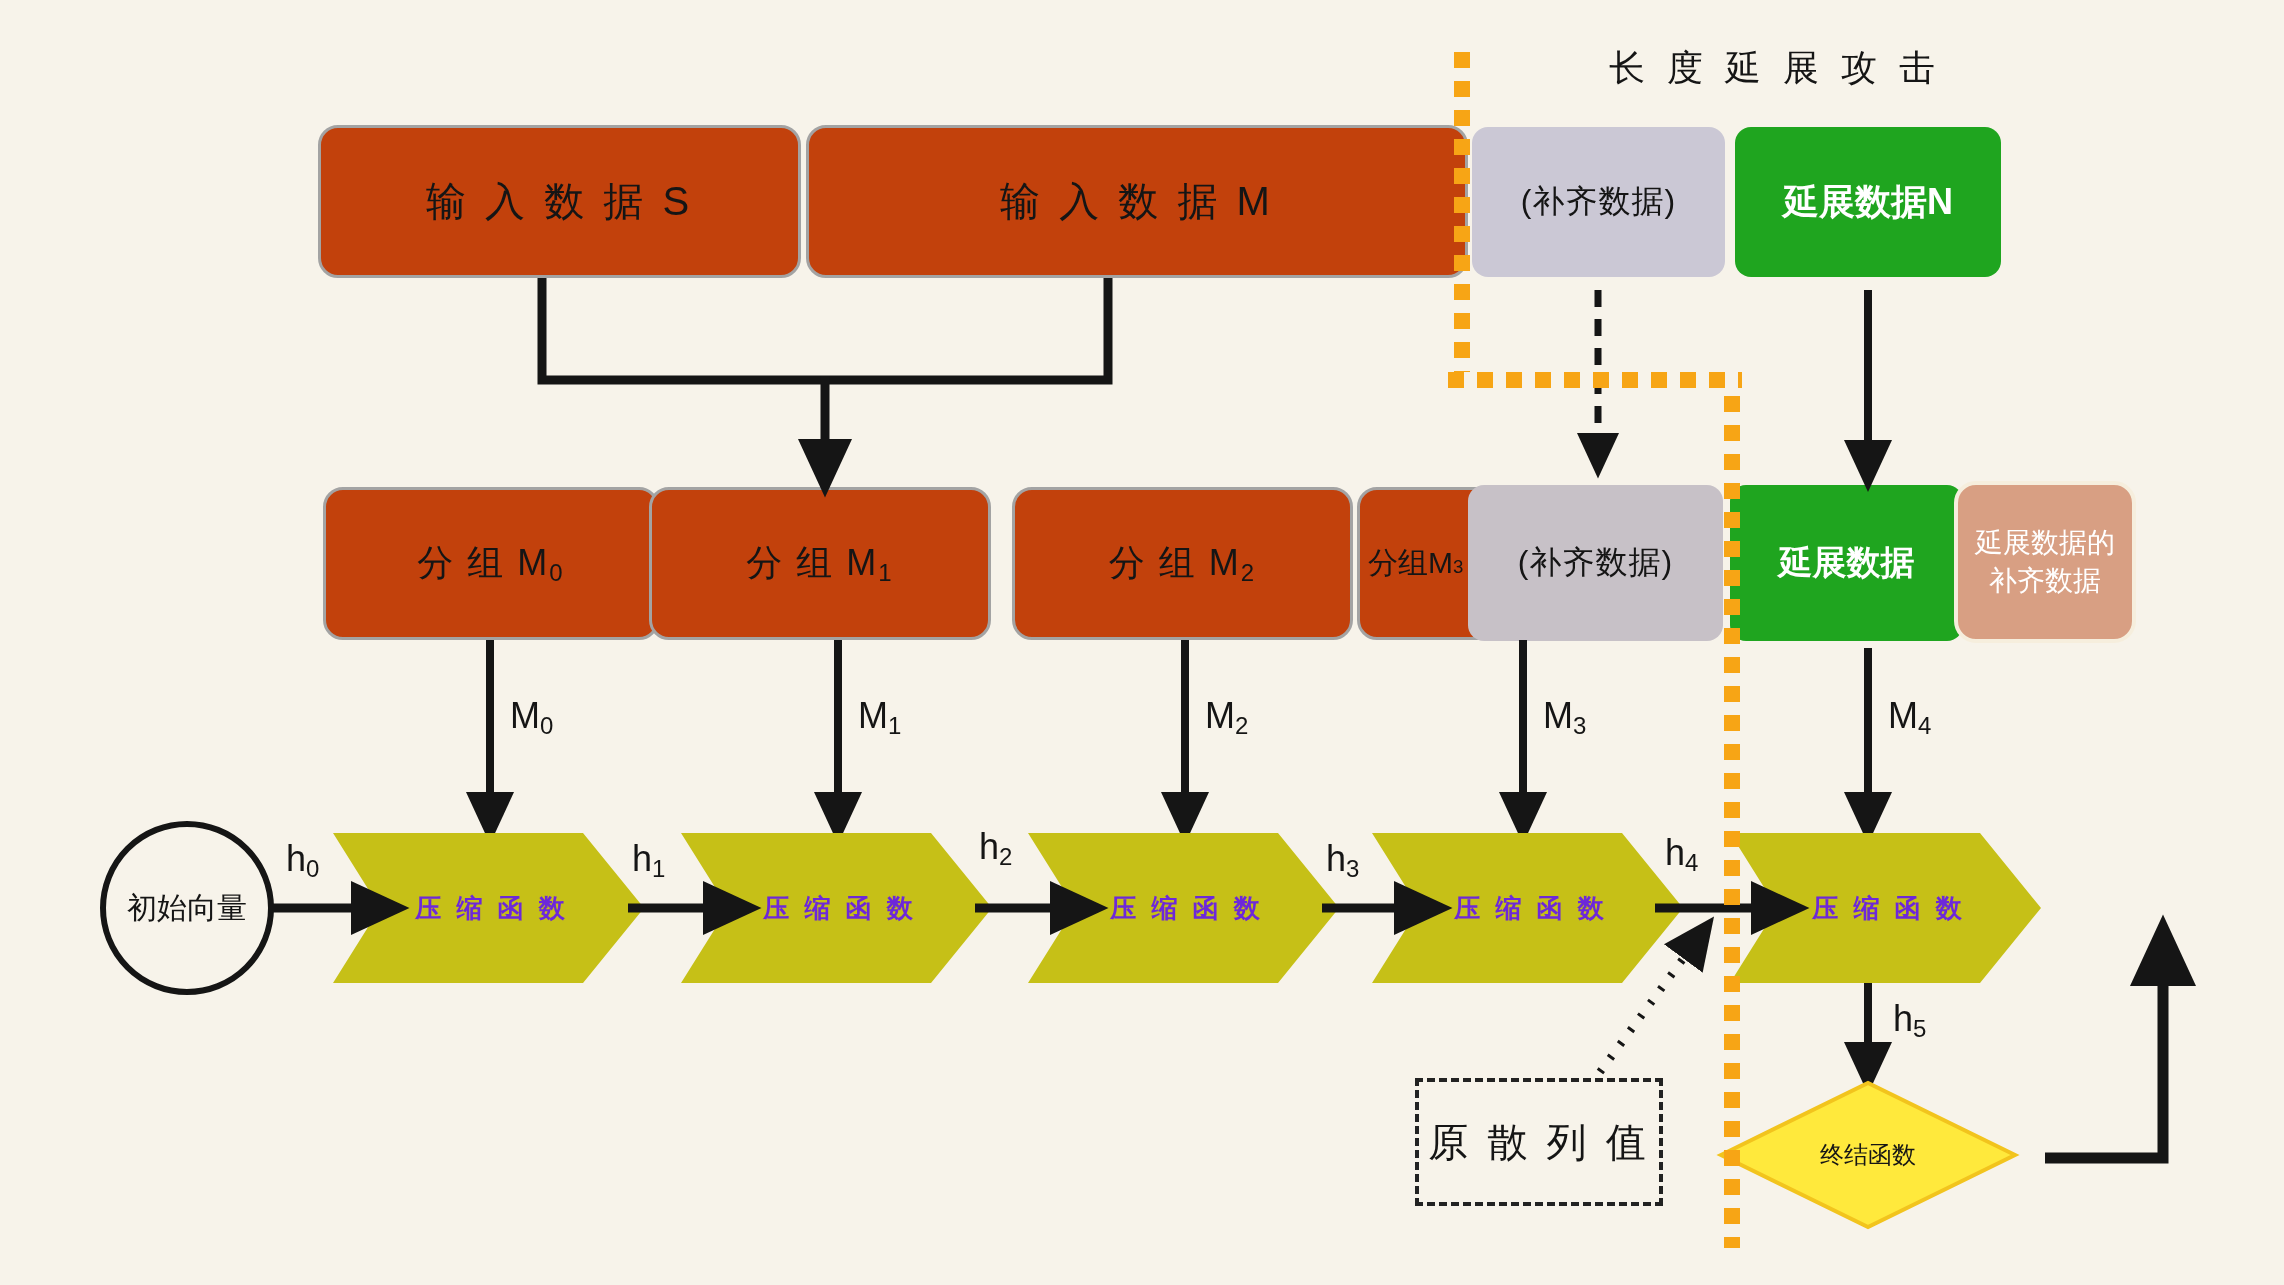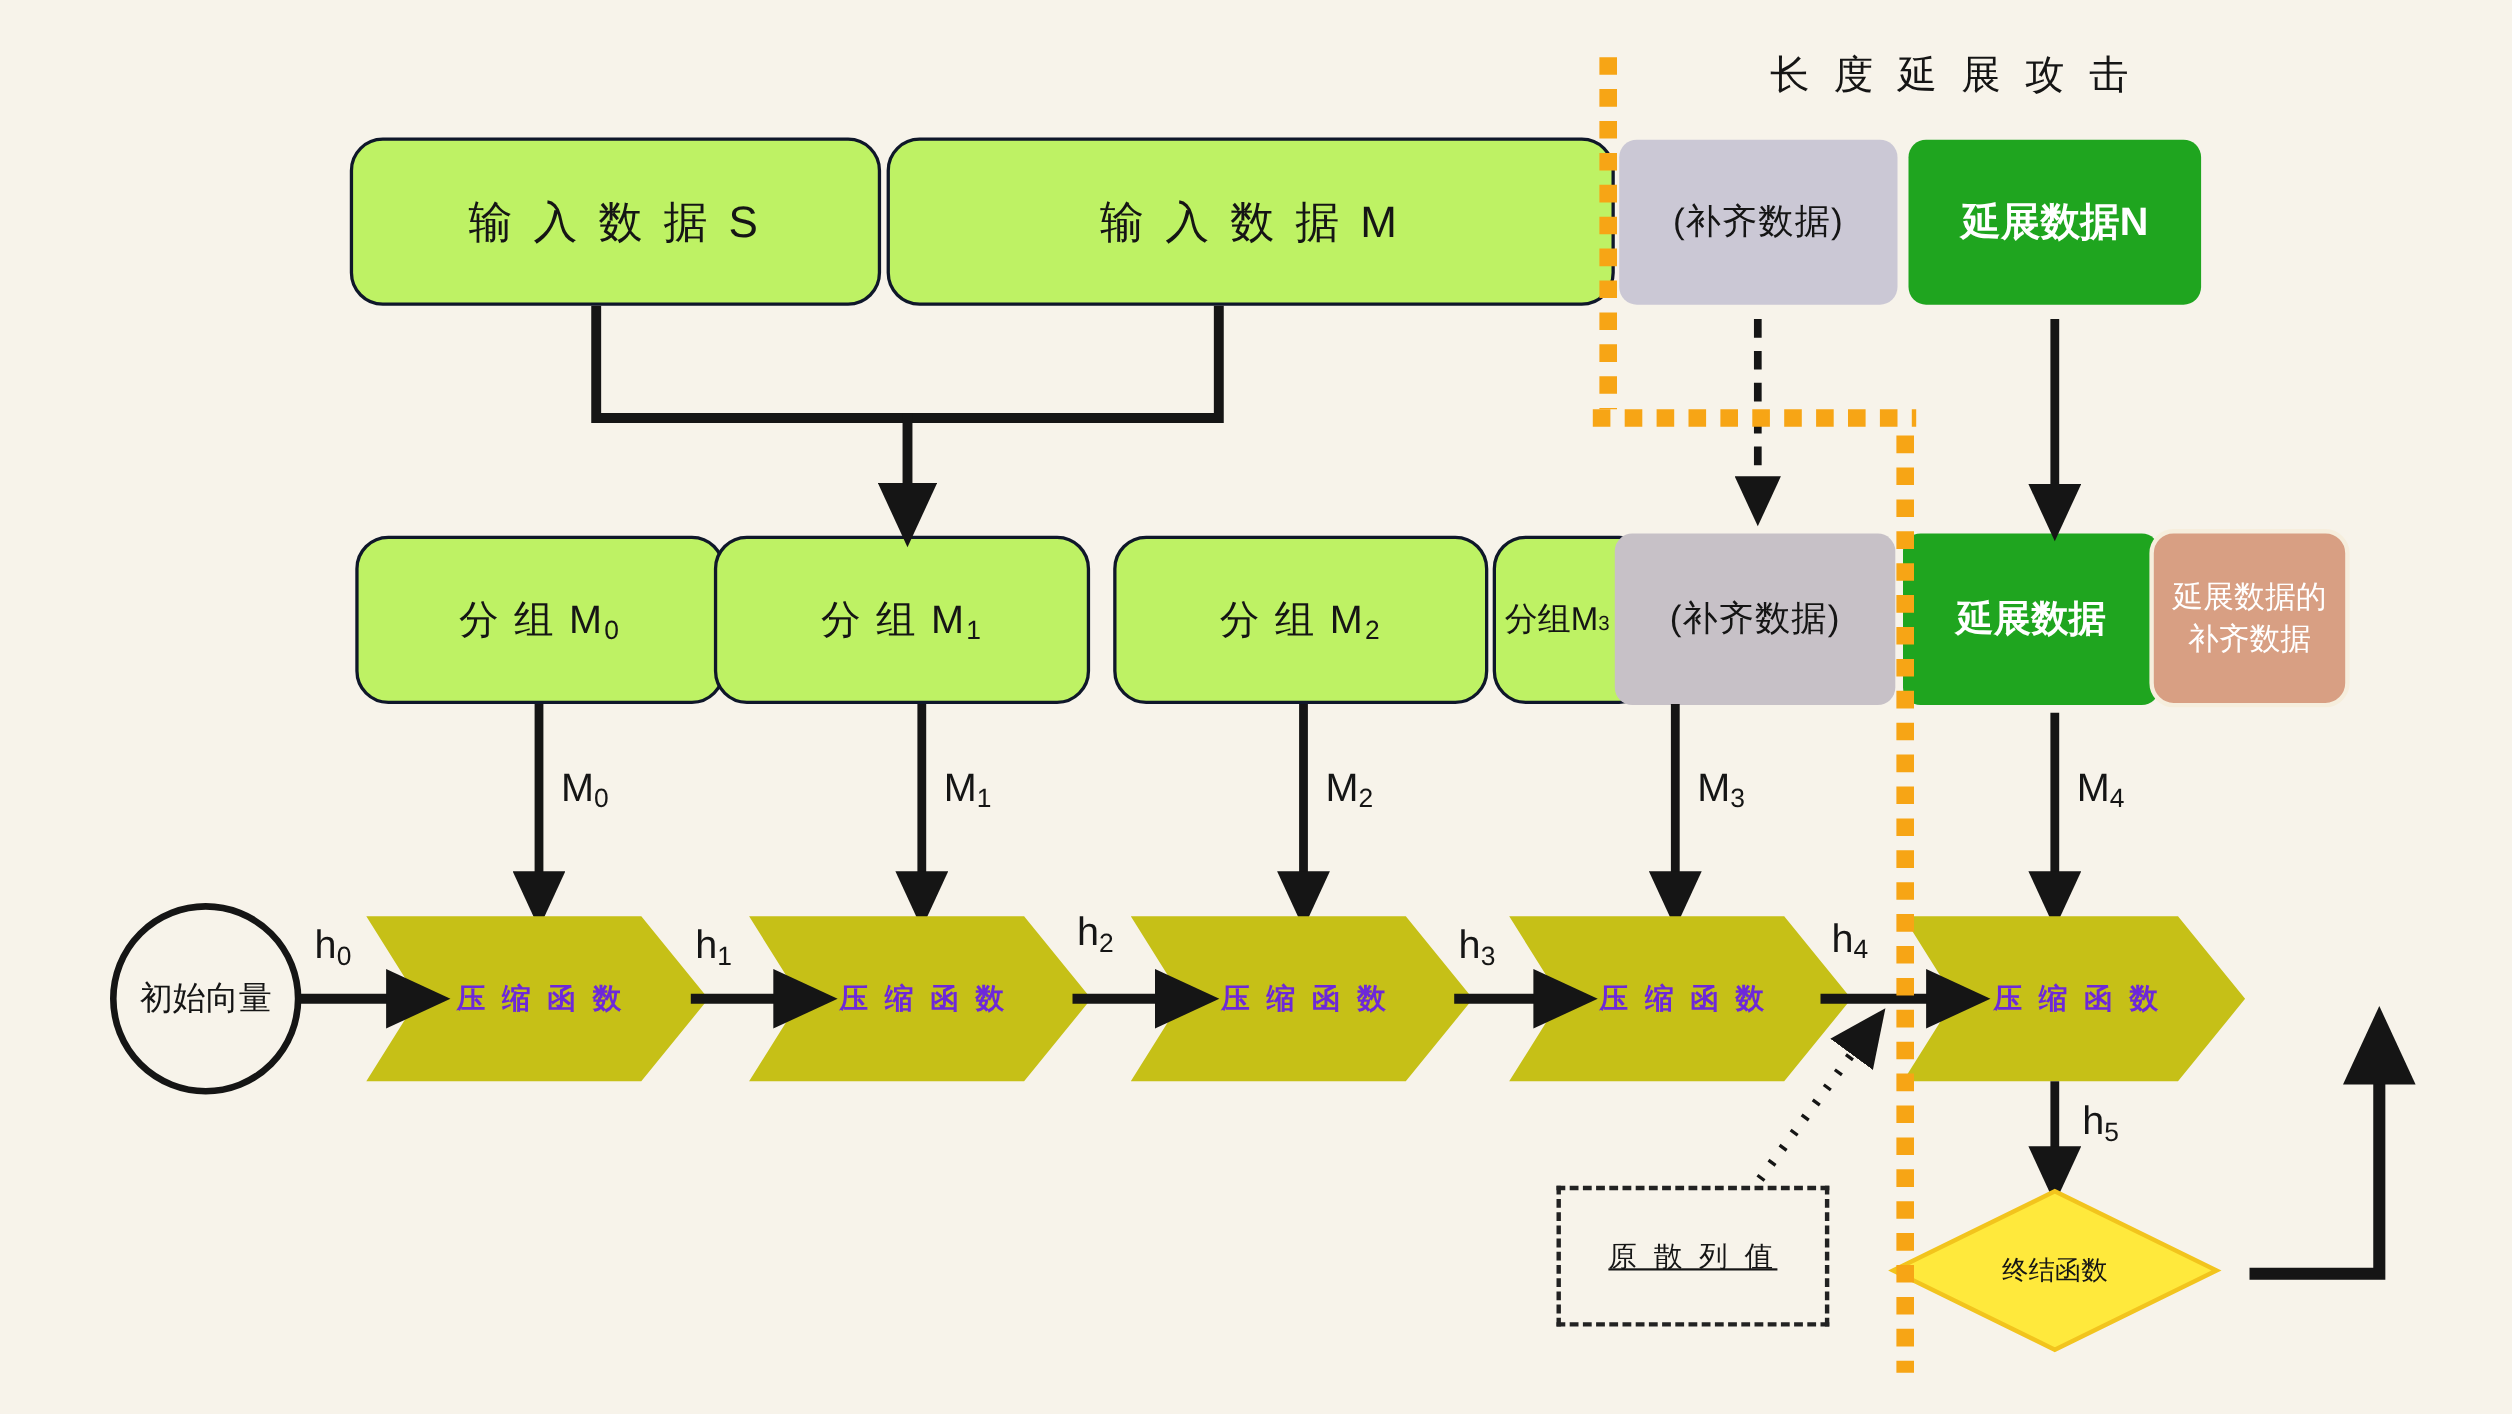--- a/index.html
+++ b/index.html
@@ -7,21 +7,21 @@
     width:2284px;height:1285px;overflow:hidden;
     background:#f7f3ea;
     font-family:"Liberation Sans","DejaVu Sans",sans-serif;
     color:#151515;
   }
   #stage{position:relative;width:2284px;height:1285px;}
   #shapes{position:absolute;left:0;top:0;z-index:2;}
   .box{position:absolute;display:flex;align-items:center;justify-content:center;
        box-sizing:border-box;text-align:center;z-index:1;}
   .lbl{position:absolute;z-index:3;white-space:nowrap;}
-  .yellow{background:#bef264;border:3px solid #0f172a;border-radius:30px;}
+  .yellow{background:#c2410c;border:3px solid #a3a3a3;border-radius:20px;}
   .grayc{background:#cbc8d5;border-radius:16px;}
   .grayw{background:#c7c1c7;border-radius:16px;}
   .green{background:#1fa51f;border-radius:16px;color:#fff;font-weight:bold;}
   .salmon{background:#d89f83;border:4px solid #f6eedd;border-radius:22px;color:#fff;font-weight:normal;}
   .t-row1{font-size:40px;letter-spacing:4px;}
   .t-row2{font-size:34px;letter-spacing:2px;}
   .t-pad{font-size:32px;letter-spacing:1px;}
   .title{font-size:36px;letter-spacing:6px;font-weight:500;}
   .chev-lbl{font-size:26px;font-weight:bold;color:#6d28d9;letter-spacing:4px;transform:translate(-50%,-50%);}
   .hm{font-size:36px;}
@@ -137,19 +137,19 @@
 
 <div class="lbl circle-lbl" style="left:187px;top:908px;">初始向量</div>
 
 <div class="lbl chev-lbl" style="left:492px;top:908px;">压 缩 函 数</div>
 <div class="lbl chev-lbl" style="left:840px;top:908px;">压 缩 函 数</div>
 <div class="lbl chev-lbl" style="left:1187px;top:908px;">压 缩 函 数</div>
 <div class="lbl chev-lbl" style="left:1531px;top:908px;">压 缩 函 数</div>
 <div class="lbl chev-lbl" style="left:1889px;top:908px;">压 缩 函 数</div>
 
 
-<div class="dashedbox" style="left:1415px;top:1078px;width:240px;height:120px;font-size:26px;letter-spacing:4px;text-decoration:underline;">
+<div class="dashedbox" style="left:1415px;top:1078px;width:240px;height:120px;font-size:40px;letter-spacing:4px;">
   <span>原 散 列 值</span>
 </div>
 
 <div class="lbl diamond-lbl" style="left:1868px;top:1155px;">终结函数</div>
 
 </div>
 
 </body></html>

